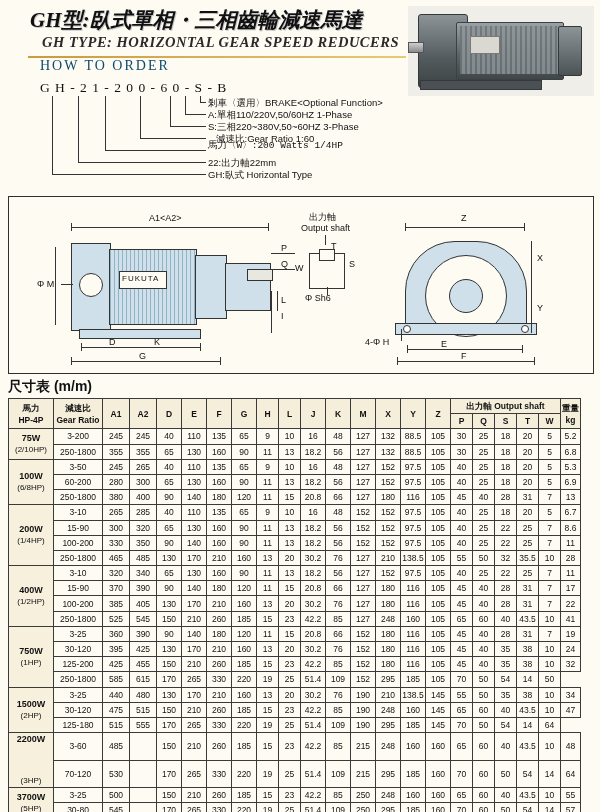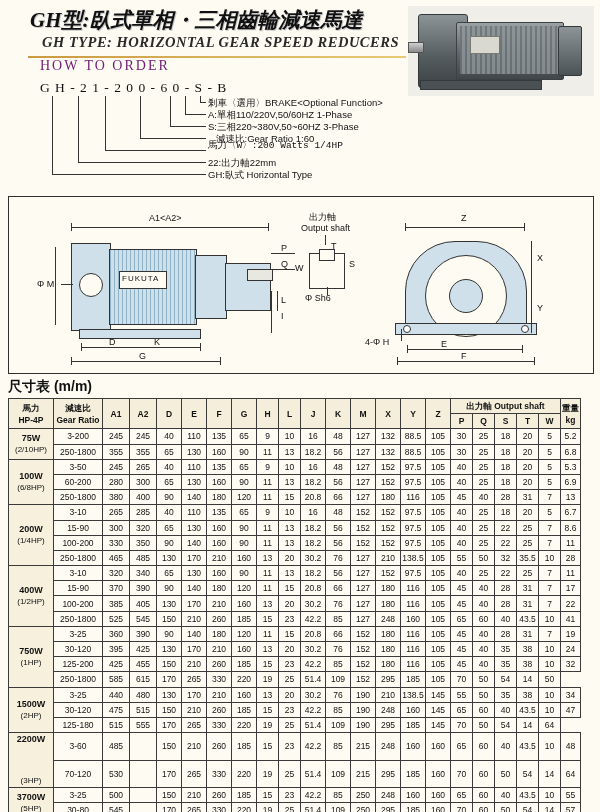--- a/index.html
+++ b/index.html
@@ -74,21 +74,21 @@
     position:absolute;left:150px;top:20px;width:22px;height:48px;
     background:linear-gradient(to bottom,#8d9498,#4c5356);
     border:1px solid #33383a;border-radius:2px;
   }
 
   
   .order{position:absolute;left:0;top:56px;width:392px;height:138px;}
   .order .h{
     position:absolute;left:40px;top:2px;
     font-family:"Liberation Serif", serif;
-    font-size:14px;letter-spacing:2px;color:#701a75;
+    font-size:14px;letter-spacing:2px;color:#0c4a6e;
   }
   .order .code{
     position:absolute;left:40px;top:24px;
     font-family:"Liberation Serif", serif;
     font-size:13.5px;letter-spacing:1px;color:#111;
   }
   .order .lines{position:absolute;left:0;top:0;width:392px;height:138px;}
   .order .item{
     position:absolute;font-size:9.5px;line-height:11px;color:#111;
     white-space:nowrap;

